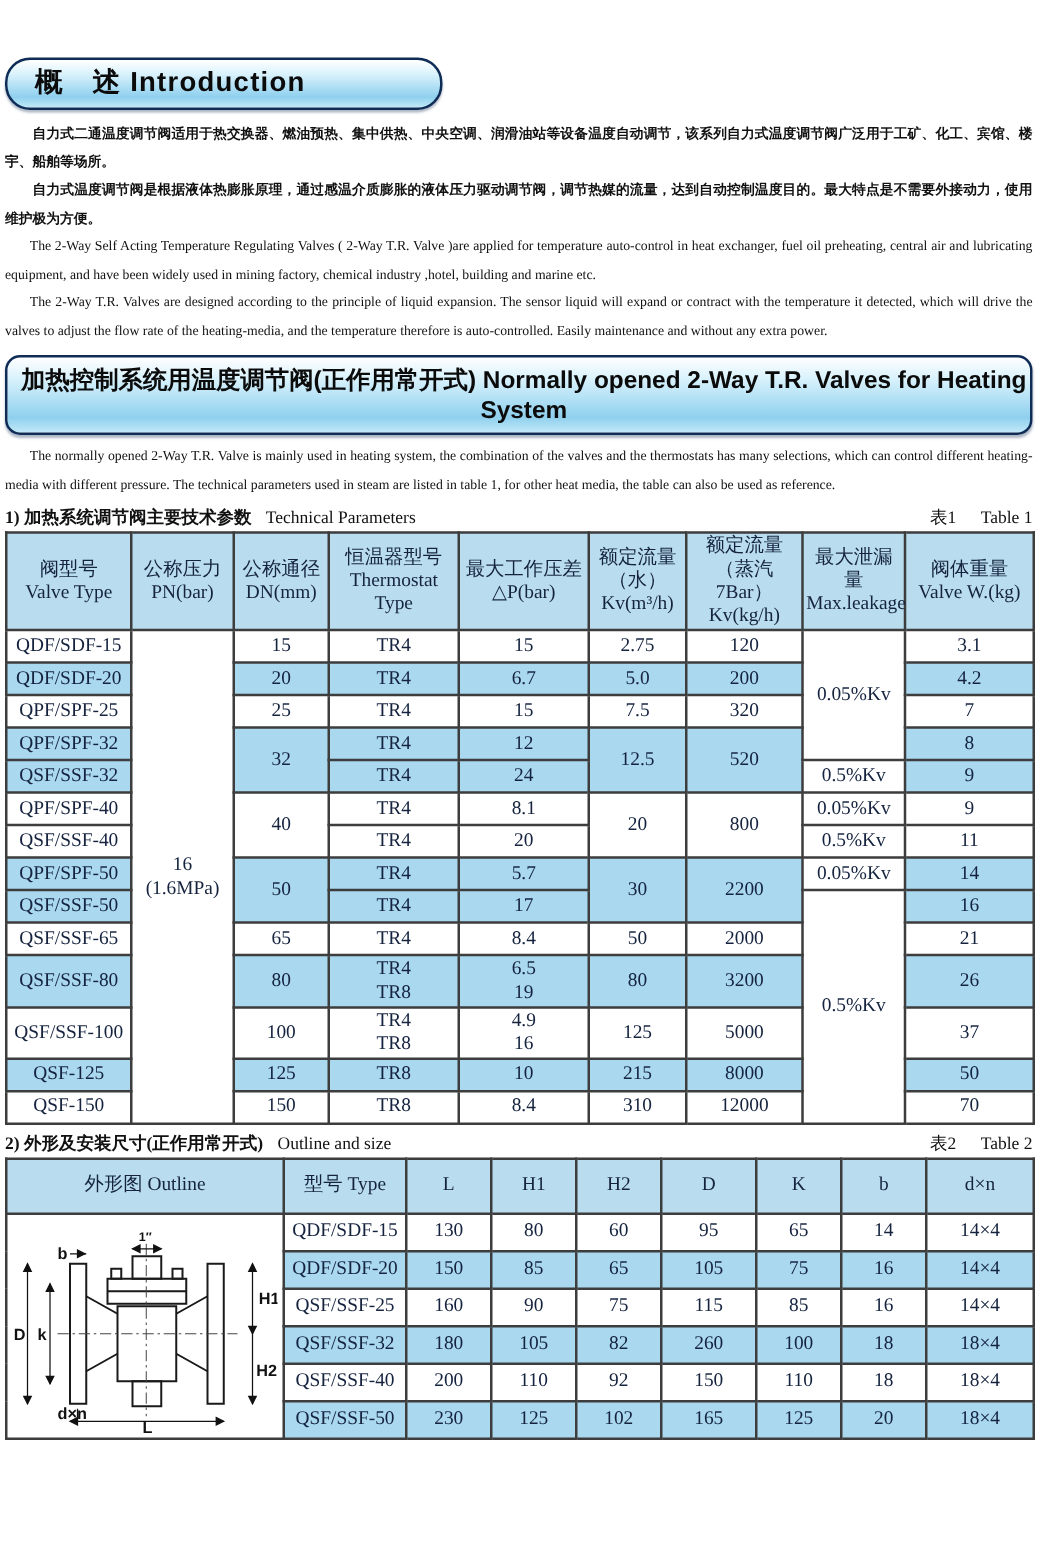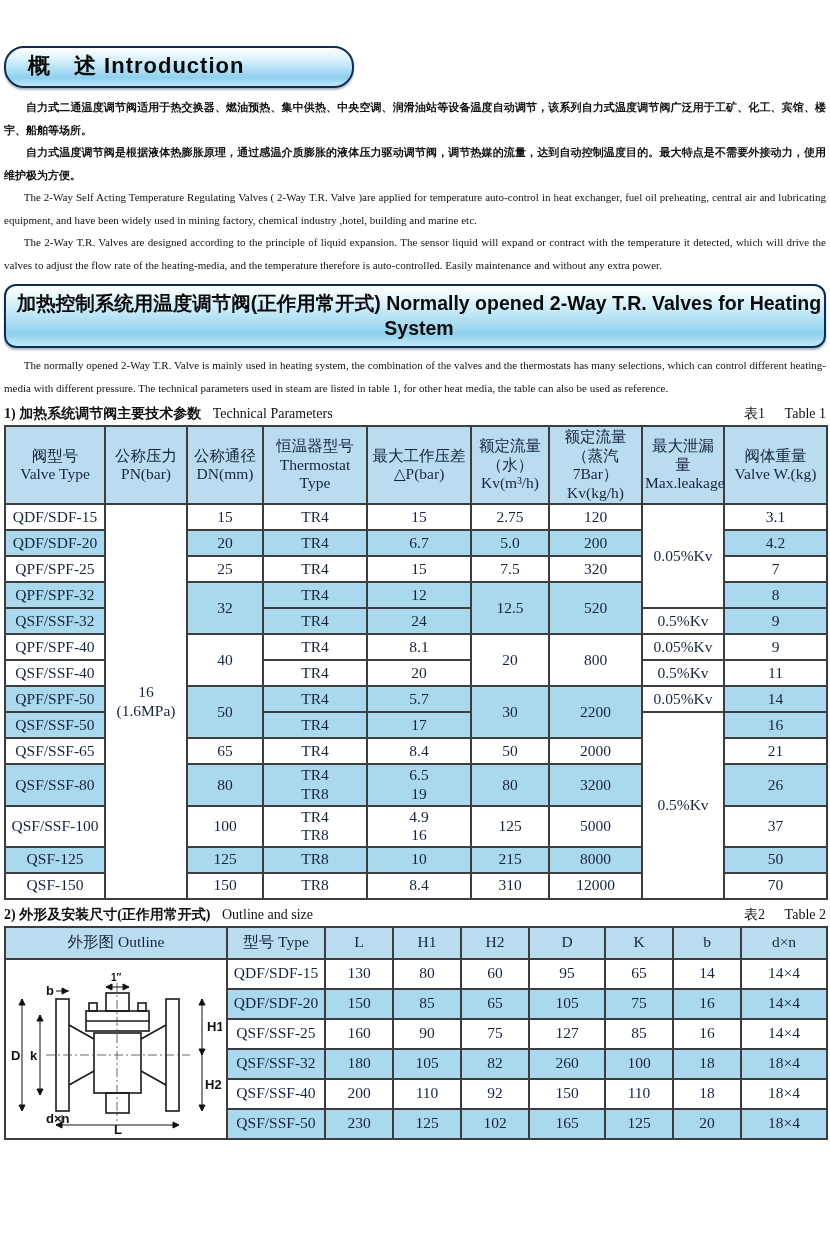--- a/index.html
+++ b/index.html
@@ -80,21 +80,21 @@
     background:var(--header-bg);
     font-weight:normal;
     height:58px;
   }
   th .h-cn{display:block;}
   #table1 td{height:26px;}
   #table1 tr.row-tall td{height:39px;}
   tr.row-blue td{background:var(--row-blue);}
   tr.row-white td{background:#ffffff;}
   td.cell-white{background:#ffffff !important;border-radius:29px;}
-  #table2 th{height:32px;}
+  #table2 th{height:44px;}
   #table2 td{height:30px;}
   #table2 td.outline-cell{background:#ffffff !important;padding:2px;}
   
   .outline-svg{display:block;margin:0 auto;}
   .dim-label{font-family:"Liberation Sans","DejaVu Sans",sans-serif;font-weight:bold;font-size:13px;fill:#111;}
   .dim-small{font-family:"Liberation Sans","DejaVu Sans",sans-serif;font-weight:bold;font-size:10px;fill:#111;}
 </style>
 </head>
 <body>
 
@@ -398,21 +398,21 @@
         <td>105</td>
         <td>75</td>
         <td>16</td>
         <td>14×4</td>
       </tr>
       <tr class="row-white">
         <td>QSF/SSF-25</td>
         <td>160</td>
         <td>90</td>
         <td>75</td>
-        <td>127</td>
+        <td>115</td>
         <td>85</td>
         <td>16</td>
         <td>14×4</td>
       </tr>
       <tr class="row-blue">
         <td>QSF/SSF-32</td>
         <td>180</td>
         <td>105</td>
         <td>82</td>
         <td>260</td>

